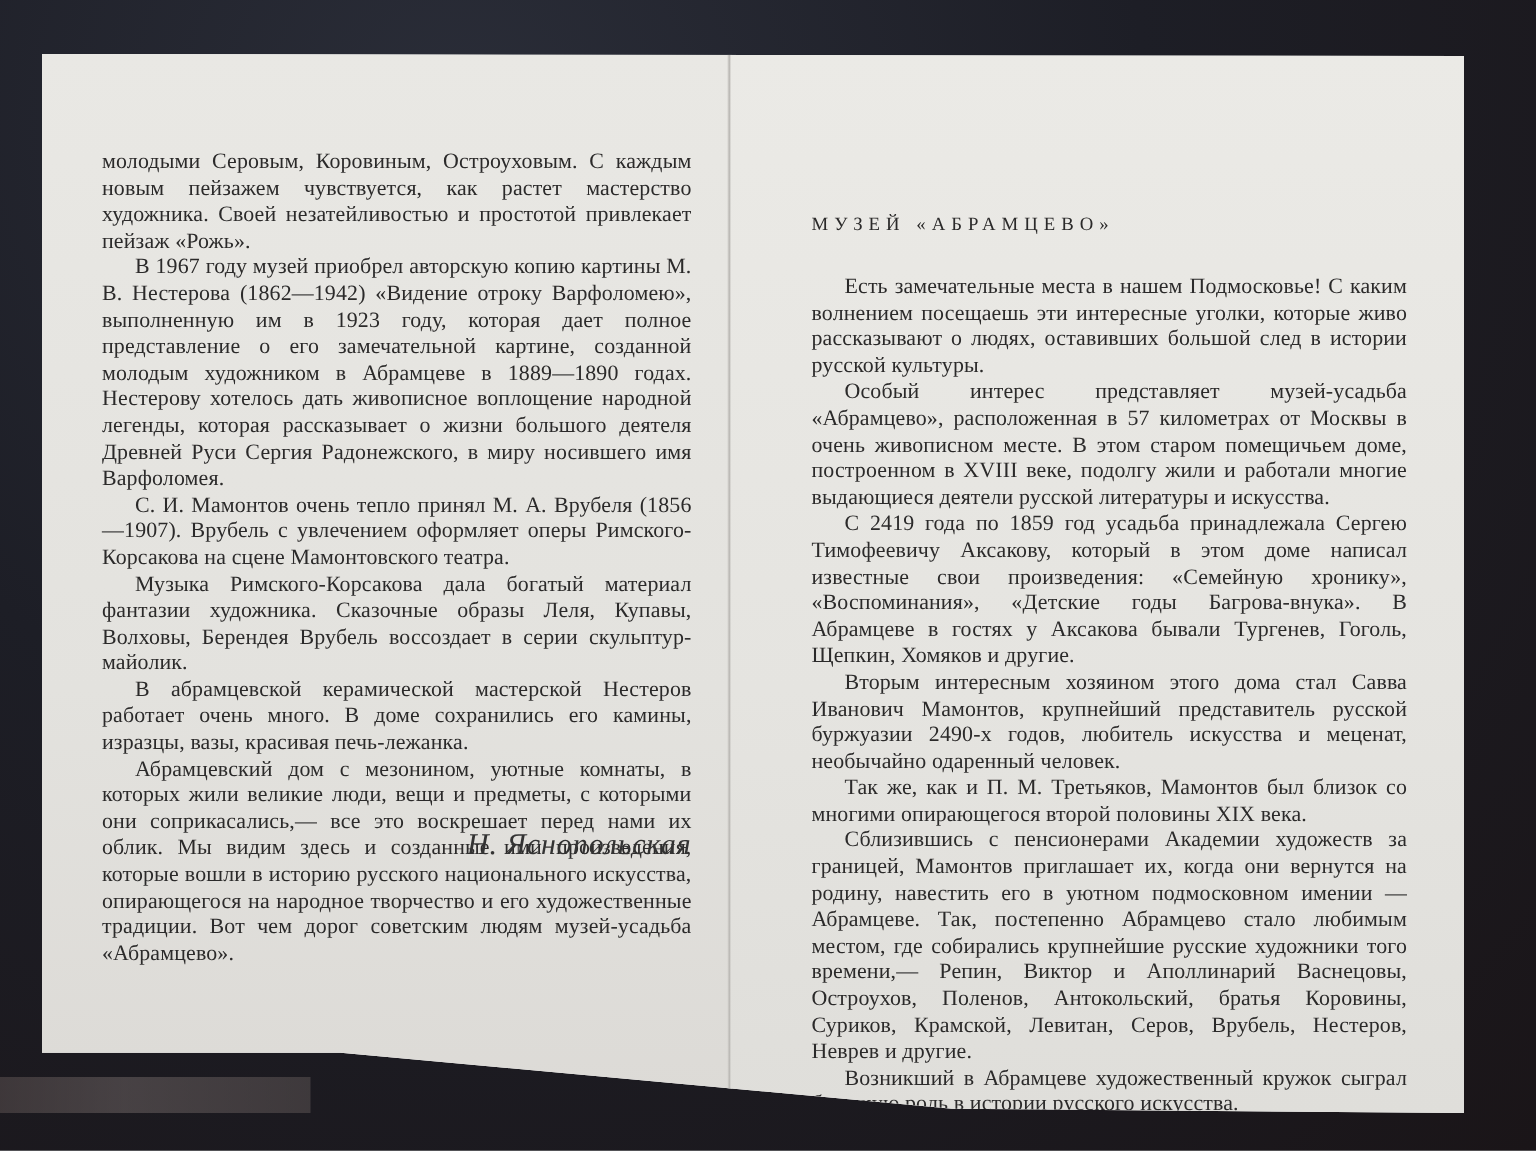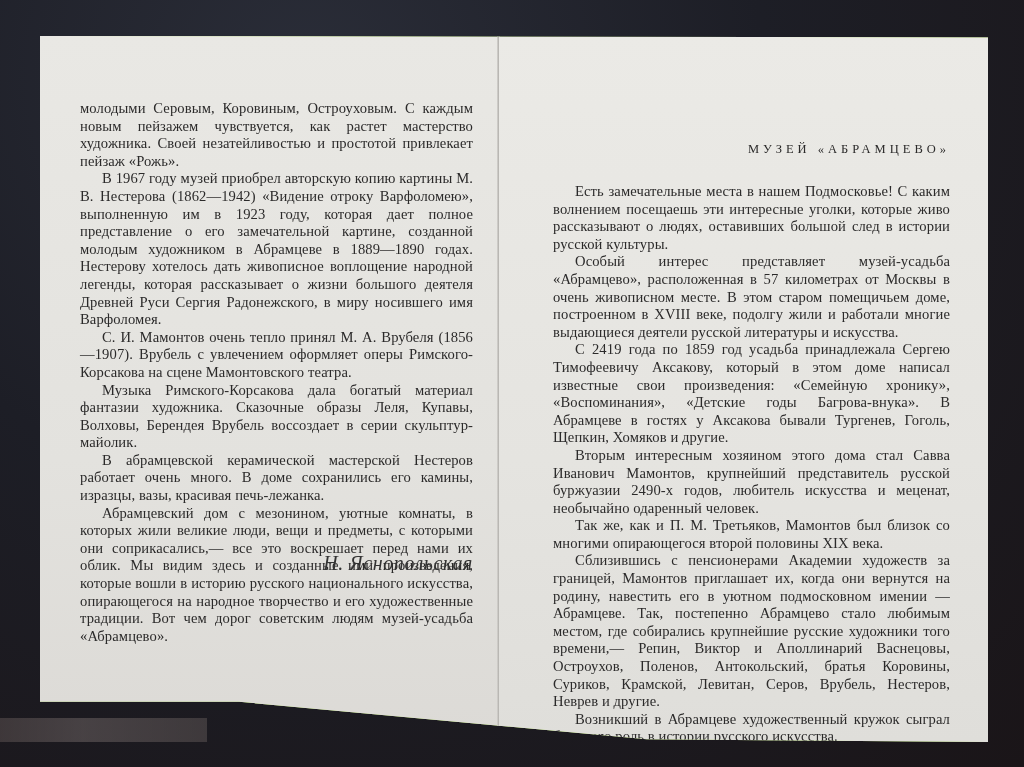--- a/index.html
+++ b/index.html
@@ -3,22 +3,22 @@
 <meta charset="utf-8">
 <style>
   html, body { margin: 0; padding: 0; }
   body {
     width: 1024px; height: 767px; overflow: hidden; position: relative;
     background: #1c1c22;
     background-image: radial-gradient(ellipse at 30% 10%, #2a2d38 0%, #1d1e26 45%, #1a1518 100%);
     font-family: "Liberation Serif", "DejaVu Serif", serif;
   }
   .booklet {
-    position: absolute; left: 40px; top: 36px; width: 948px; height: 706px;
-    background: #bef264;
+    position: absolute; left: 28px; top: 36px; width: 948px; height: 706px;
+    background: #ffffff;
     clip-path: polygon(0 0, 100% 0.2%, 100% 100%, 64% 99.6%, 21% 94.3%, 0 94.3%);
     box-shadow: 0 0 6px rgba(0,0,0,0.4);
   }
   .page {
     position: absolute; top: 0; height: 100%;
     background: linear-gradient(180deg, #e9e8e4 0%, #e3e2de 60%, #dcdad6 100%);
   }
   .page.left { left: 0; width: 459px; }
   .page.right { left: 459px; width: 489px; background: linear-gradient(180deg, #ebeae6 0%, #e5e4e0 60%, #dfdeda 100%); }
   .fold {
@@ -27,21 +27,21 @@
   }
   .text {
     position: absolute; color: #2b2a2a; font-size: 14.6px; line-height: 17.6px;
     text-align: justify; letter-spacing: 0.1px;
   }
   .text p { margin: 0; text-indent: 22px; }
   .text p.noindent { text-indent: 0; }
   .left .text { left: 40px; top: 64px; width: 393px; }
   .right .text { left: 54px; top: 147px; width: 397px; }
   .title {
-    position: absolute; left: 54px; top: 106px; width: 397px; text-align: right;
+    position: absolute; left: 54px; top: 106px; width: 397px; text-align: left;
     font-size: 12.5px; letter-spacing: 4px; color: #2b2a2a;
   }
   .signature {
     position: absolute; right: 26px; top: 516px; font-style: italic;
     font-size: 20px; color: #333; letter-spacing: 0.6px;
   }
   .pixel-strip {
     position: absolute; left: 0; top: 718px; width: 207px; height: 24px;
     background: linear-gradient(90deg, #5a5050 0%, #6b6262 40%, #5a5252 100%);
     opacity: 0.55;

